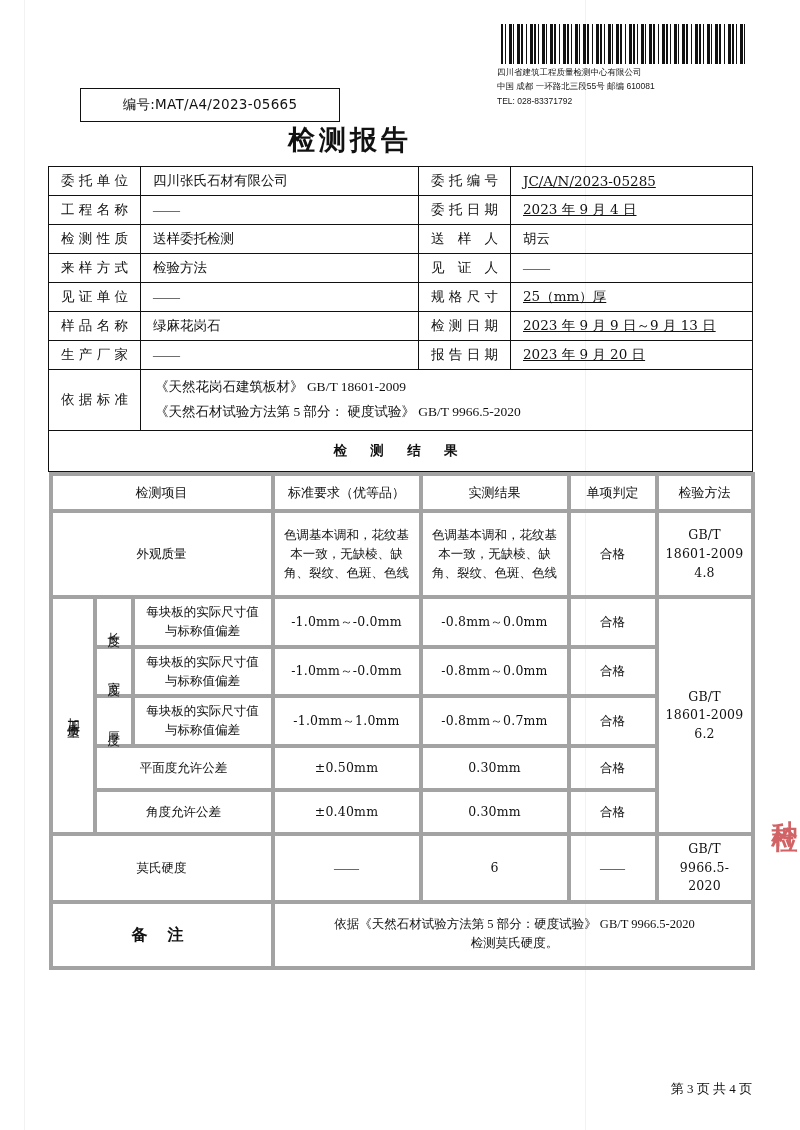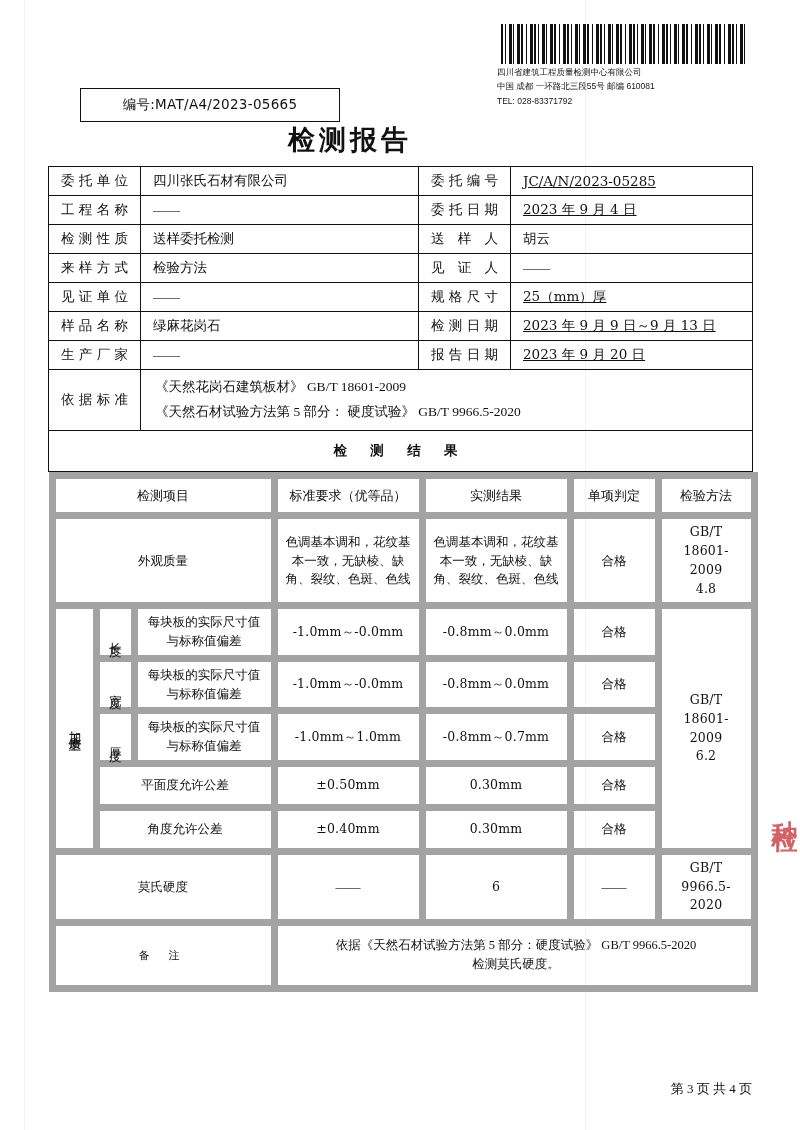--- a/index.html
+++ b/index.html
@@ -129,21 +129,21 @@
     padding: 11px 0 !important;
   }
 
   
   table.res {
     width: 100%;
     border-collapse: collapse;
     table-layout: fixed;
   }
   table.res td {
-    border: 7px solid #a3a3a3;
+    border: 4px solid #a3a3a3;
     padding: 4px 6px;
     font-size: 12.5px;
     text-align: center;
     vertical-align: middle;
     line-height: 1.5;
   }
   table.res td.head {
     font-size: 13px;
     padding: 7px 4px;
   }
@@ -172,21 +172,22 @@
     letter-spacing: 0.2px;
   }
   .note-cell {
     text-align: left;
     font-size: 13px;
     line-height: 1.75;
     padding: 8px 10px 10px 14px !important;
   }
   .note-lbl {
     letter-spacing: 8px;
-    font-size: 11px;
+    font-size: 16px;
+    font-weight: bold;
   }
 
   
   .footer {
     position: absolute;
     left: 0;
     top: 1080px;
     width: 752px;
     text-align: right;
     font-size: 13px;

